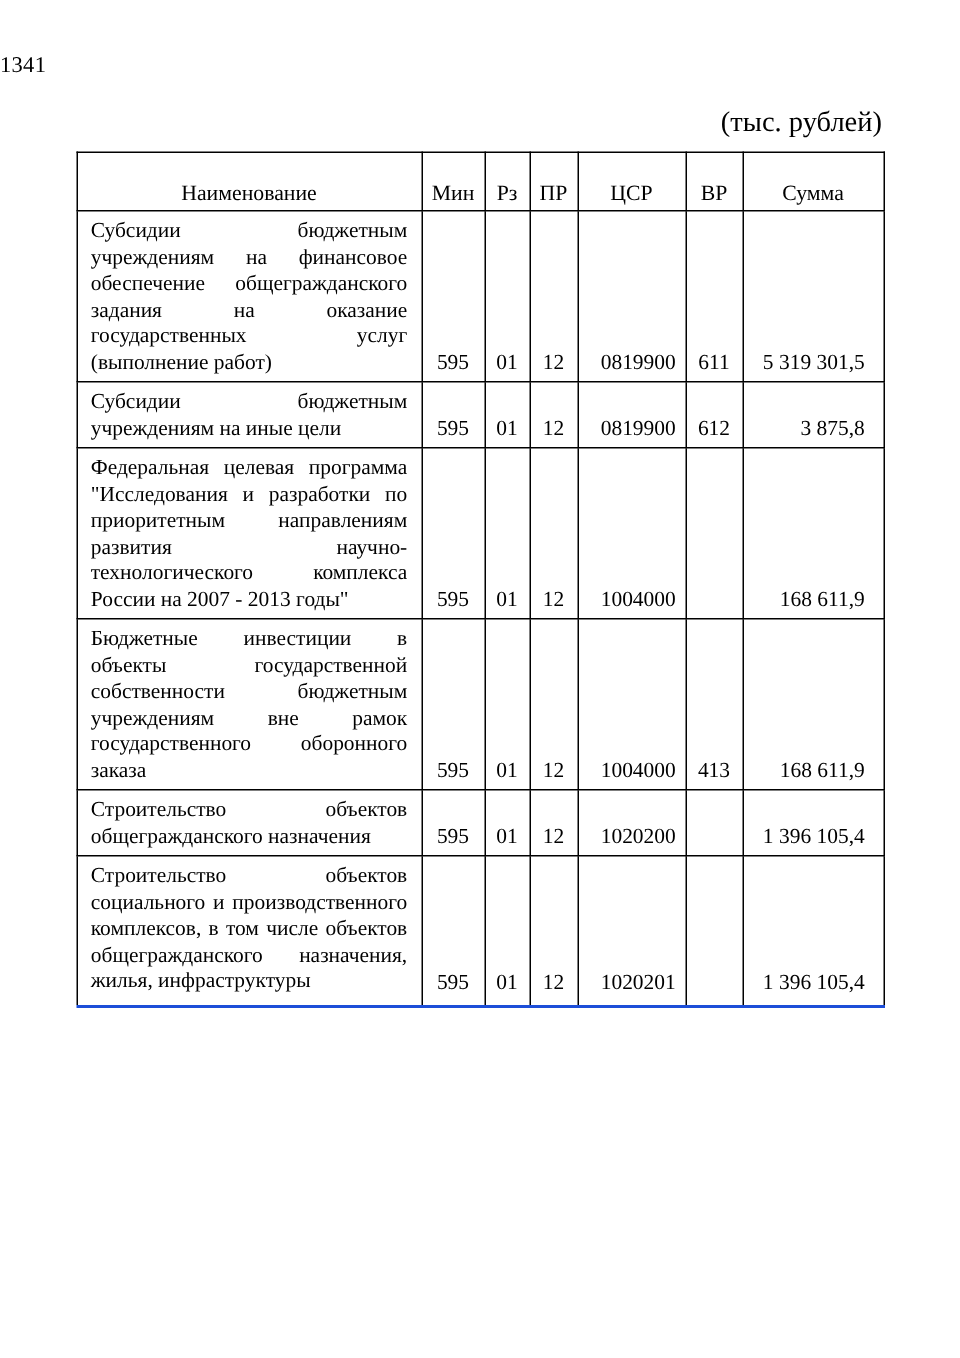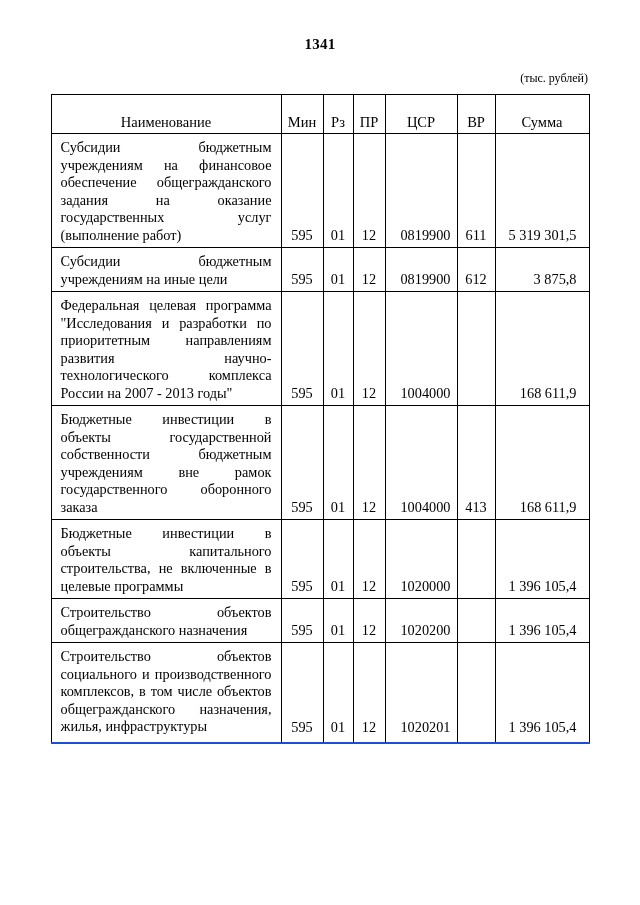--- a/index.html
+++ b/index.html
@@ -16,29 +16,27 @@
     overflow: hidden;
   }
   .page {
     width: 640px;
     height: 905px;
     position: relative;
     box-sizing: border-box;
     padding: 0;
   }
   .page-number {
-    text-align: center;
     font-size: 15px;
     margin-top: 36px;
     letter-spacing: 0.2px;
-    font-weight: bold;
   }
   .units-line {
     text-align: right;
-    font-size: 12px;
+    font-size: 19px;
     padding-right: 52px;
     margin-top: 18px;
   }
   table.main {
     border-collapse: collapse;
     margin: 8px auto 0 auto;
     width: 538px;
     table-layout: fixed;
   }
   table.main td, table.main th {
@@ -159,29 +157,20 @@
       <tr>
         <td class="name"><span>Бюджетные инвестиции в объекты государственной собственности бюджетным учреждениям вне рамок государственного оборонного</span> <span class="lastline">заказа</span></td>
         <td class="min">595</td>
         <td class="rz">01</td>
         <td class="pr">12</td>
         <td class="csr">1004000</td>
         <td class="vr">413</td>
         <td class="sum">168 611,9</td>
       </tr>
       <tr>
-        <td class="name"><span>Бюджетные инвестиции в объекты капитального строительства, не включенные в</span> <span class="lastline">целевые программы</span></td>
-        <td class="min">595</td>
-        <td class="rz">01</td>
-        <td class="pr">12</td>
-        <td class="csr">1020000</td>
-        <td class="vr"></td>
-        <td class="sum">1 396 105,4</td>
-      </tr>
-      <tr>
         <td class="name"><span>Строительство объектов</span> <span class="lastline">общегражданского назначения</span></td>
         <td class="min">595</td>
         <td class="rz">01</td>
         <td class="pr">12</td>
         <td class="csr">1020200</td>
         <td class="vr"></td>
         <td class="sum">1 396 105,4</td>
       </tr>
       <tr>
         <td class="name"><span>Строительство объектов социального и производственного комплексов, в том числе объектов общегражданского назначения,</span> <span class="lastline">жилья, инфраструктуры</span></td>

